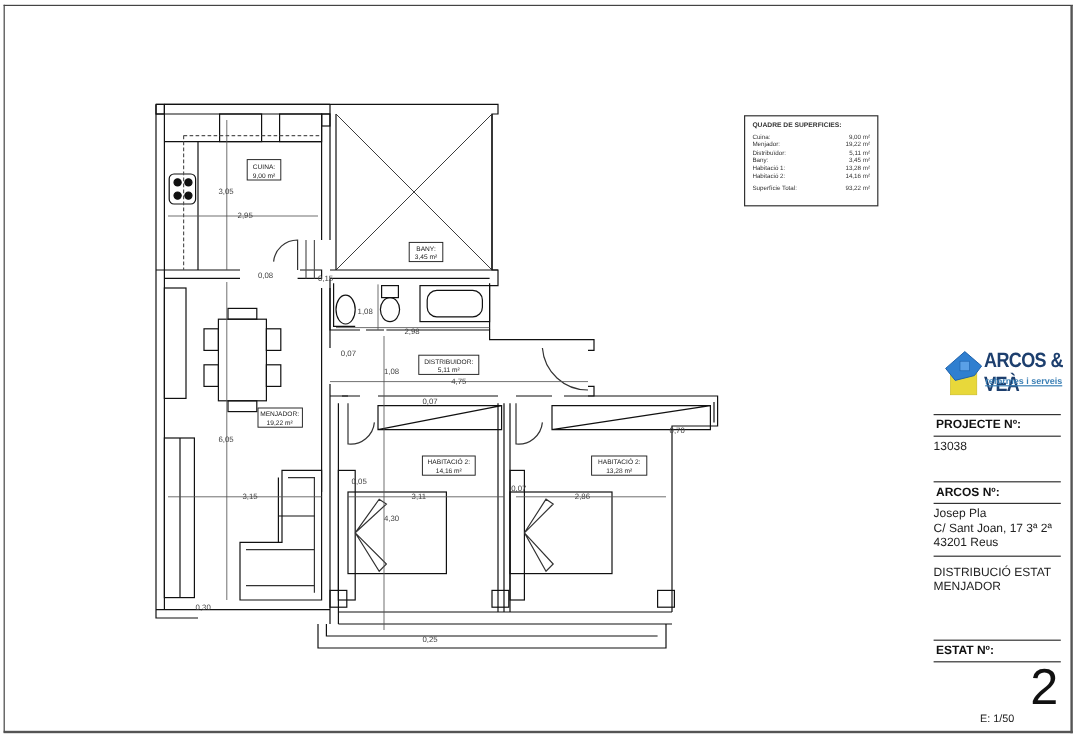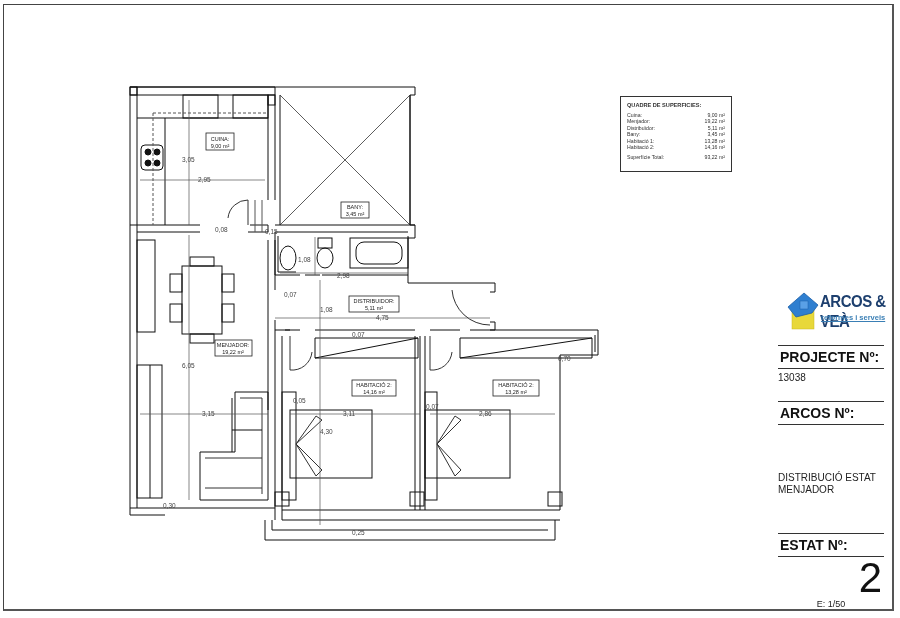--- a/index.html
+++ b/index.html
@@ -10,21 +10,21 @@
   .dim { font-family: "Liberation Sans", sans-serif; fill: #444; font-size: 6.5px; }
   .sup-table { position: absolute; left: 620px; top: 96px; width: 112px; height: 76px; border: 1px solid #333; box-sizing: border-box; padding: 5px 6px; font-size: 5.2px; color: #333; }
   .sup-title { font-weight: bold; font-size: 5.6px; margin-bottom: 4px; }
   .sup-row { display: flex; justify-content: space-between; line-height: 6.4px; }
   .sup-total { display: flex; justify-content: space-between; margin-top: 4px; }
   .title-block { position: absolute; left: 760px; top: 285px; width: 128px; }
   .logo { position: absolute; left: 26px; top: 2px; width: 100px; height: 44px; }
   .logo-text-main { position: absolute; left: 34px; top: 4px; font-size: 15px; font-weight: bold; color: #1d3f6e; letter-spacing: -0.5px; transform: scaleY(1.15); transform-origin: left top; }
   .logo-text-sub { position: absolute; left: 35px; top: 26px; font-size: 7.5px; font-weight: bold; color: #3a7fb5; text-decoration: underline; }
   .tb-section { position: absolute; left: 18px; width: 106px; }
-  .tb-head { border-top: 1px solid #333; border-bottom: 1px solid #333; font-weight: bold; font-size: 14px; padding: 3px 2px; color: #111; }
+  .tb-head { border-top: 1px solid #333; border-bottom: 1px solid #333; font-weight: bold; font-size: 10px; padding: 3px 2px; color: #111; }
   .tb-val { text-align: left; font-size: 10px; color: #222; padding-top: 3px; line-height: 12px; }
   .tb-desc { font-size: 10px; color: #222; line-height: 12px; }
   .tb-big { text-align: right; font-size: 42px; color: #111; line-height: 42px; padding-right: 2px; }
   .tb-scale { text-align: center; font-size: 9px; color: #222; }
 </style>
 </head>
 <body>
 
 <div class="sheet"></div>
 
@@ -232,20 +232,25 @@
     <div class="logo-text-sub">reformes i serveis</div>
   </div>
 
   <div class="tb-section" style="top:60px;">
     <div class="tb-head">PROJECTE Nº:</div>
     <div class="tb-val">13038</div>
   </div>
 
   <div class="tb-section" style="top:116px;">
     <div class="tb-head">ARCOS Nº:</div>
+    <div class="tb-val" style="border-bottom:1px solid #333; padding-bottom:4px;">
+      <div>Josep Pla</div>
+      <div>C/ Sant Joan, 17 3ª 2ª</div>
+      <div>43201 Reus</div>
+    </div>
   </div>
 
   <div class="tb-section" style="top:187px;">
     <div class="tb-desc">DISTRIBUCIÓ ESTAT</div>
     <div class="tb-desc">MENJADOR</div>
   </div>
 
   <div class="tb-section" style="top:248px;">
     <div class="tb-head">ESTAT Nº:</div>
     <div class="tb-big">2</div>

